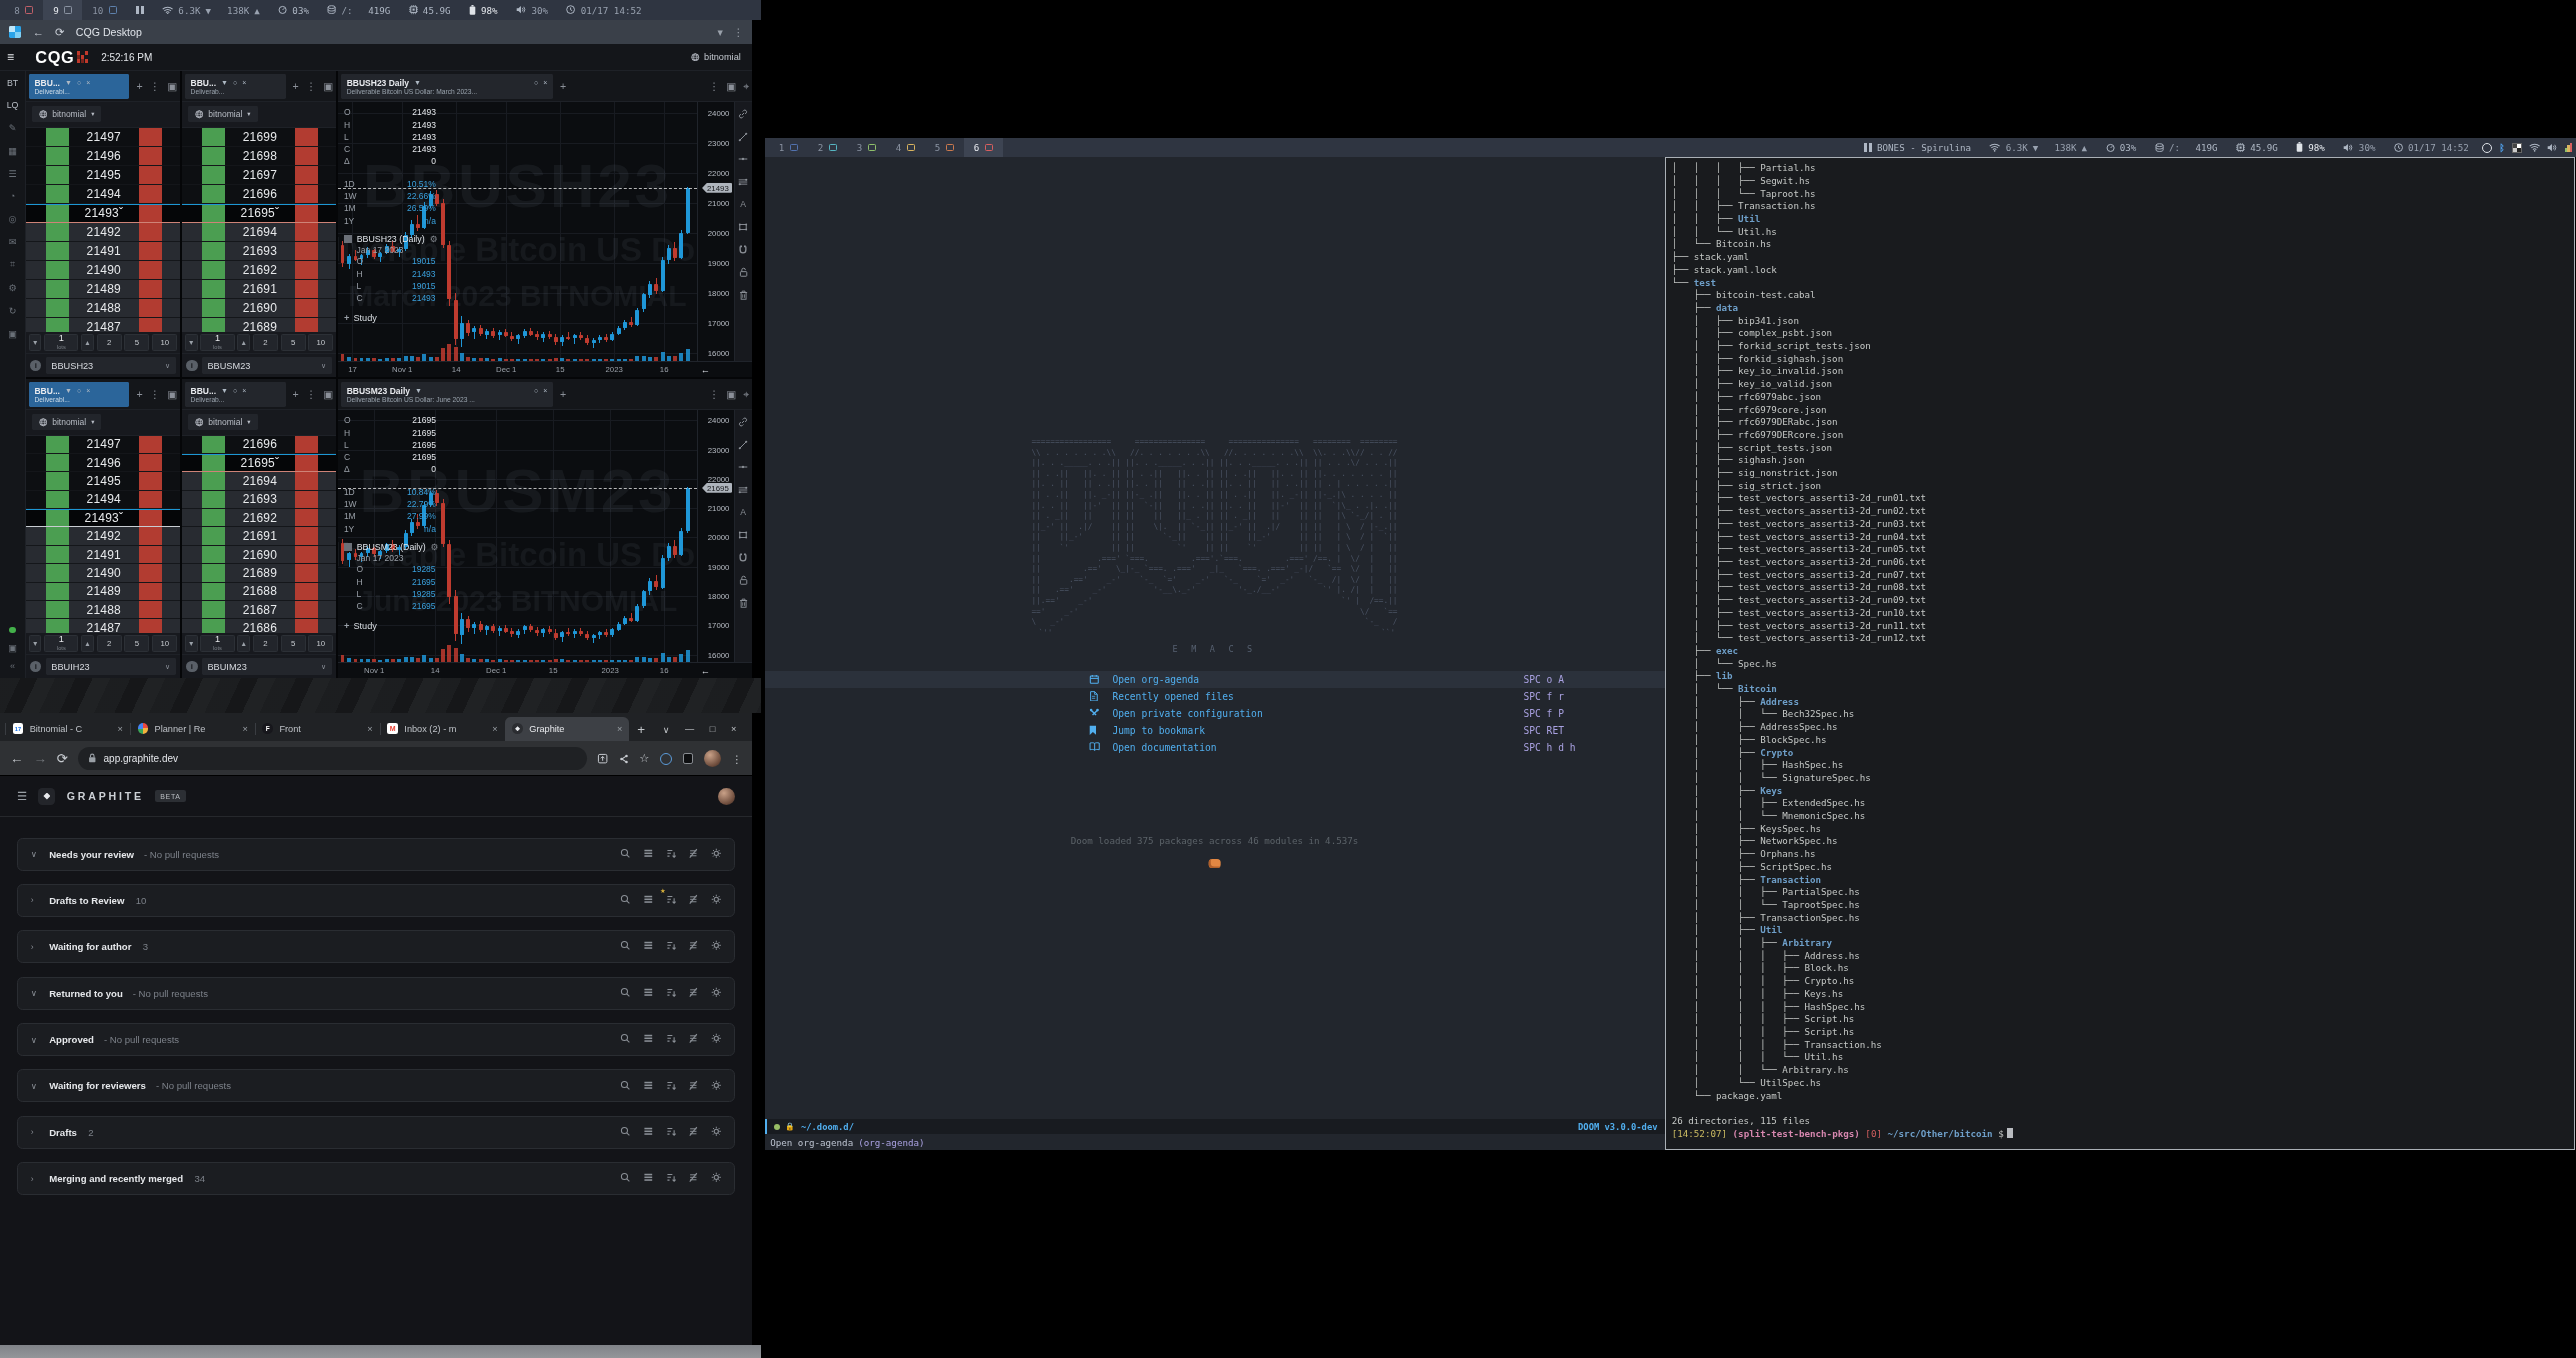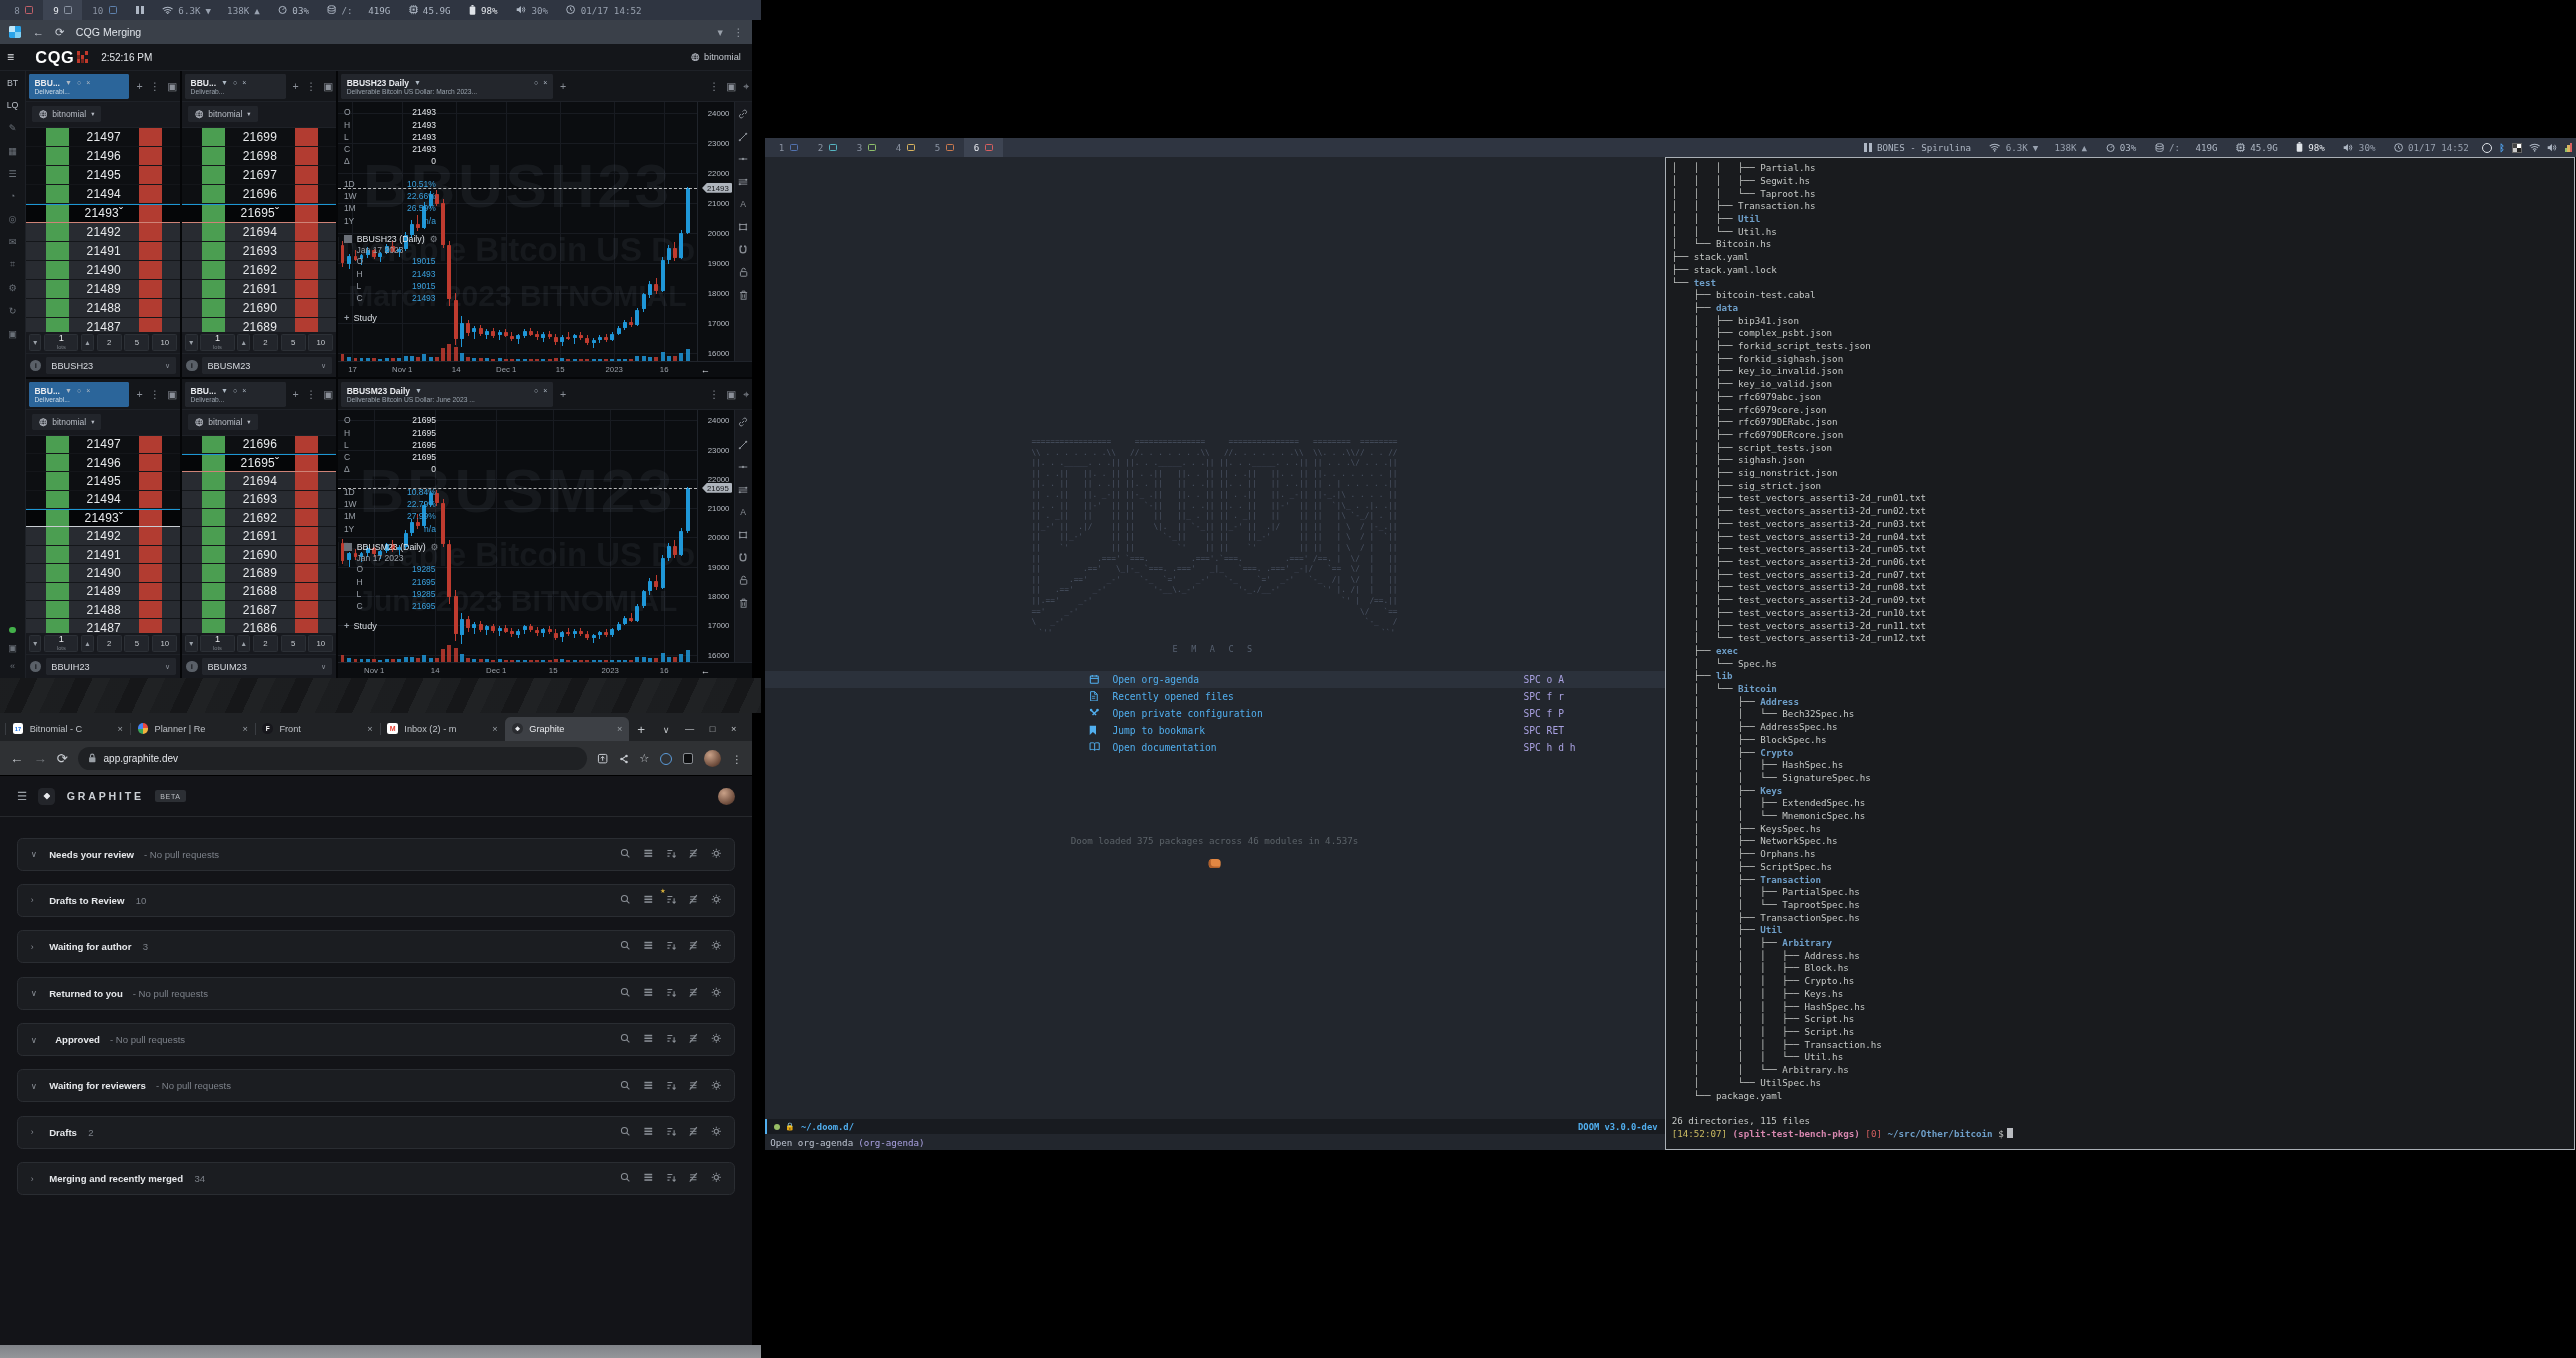--- a/index.html
+++ b/index.html
@@ -257,21 +257,21 @@
           </svg>
         </span>
         <span>01/17 14:52</span>
       </span>
   </div>
 
   <div class="titlebar" style="left:0;top:20px;width:752px;height:24px">
     <span class="appicon"></span>
     <span class="tb-ic">←</span>
     <span class="tb-ic">⟳</span>
-    <span>CQG Merging</span>
+    <span>CQG Desktop</span>
     <span class="tb-right">
         <span>▾</span>
         <span>⋮</span>
       </span>
   </div>
 
   <div id="cqg" style="left:0;top:44px;width:752px;height:634px">
     <div class="cqg-header">
       <span class="cqg-burger">≡</span>
       <span class="cqg-logo">
@@ -1706,21 +1706,21 @@
                   <line x1="12.5" y1="1.5" x2="2.5" y2="13.5" stroke="currentColor" stroke-width="1.6"></line>
                 </svg></span>
               <span><svg width="10.6" height="10.6" viewBox="0 0 15 15">
                   <circle cx="7.5" cy="7.5" r="3" fill="none" stroke="currentColor" stroke-width="1.5"></circle>
                   <path d="M7.5 1v2.3M7.5 11.7V14M1 7.5h2.3M11.7 7.5H14M2.9 2.9l1.6 1.6M10.5 10.5l1.6 1.6M12.1 2.9l-1.6 1.6M4.5 10.5l-1.6 1.6" stroke="currentColor" stroke-width="1.4"></path>
                 </svg></span>
             </div>
           </div>
           <div class="gcard">
             <span class="chev">∨</span>
-            <span style="font-weight: bold; margin-left: 6px;">Approved</span>
+            <span style="font-weight: bold;">Approved</span>
             <span class="note">- No pull requests</span>
             <div class="ics">
               <span><svg width="10.6" height="10.6" viewBox="0 0 15 15">
                   <circle cx="6.3" cy="6.3" r="4.3" fill="none" stroke="currentColor" stroke-width="1.5"></circle>
                   <line x1="9.6" y1="9.6" x2="13.3" y2="13.3" stroke="currentColor" stroke-width="1.5"></line>
                 </svg></span>
               <span><svg width="10.6" height="10.6" viewBox="0 0 15 15">
                   <rect x="2" y="2.5" width="11" height="2.2" fill="currentColor"></rect>
                   <rect x="2" y="6.4" width="11" height="2.2" fill="currentColor"></rect>
                   <rect x="2" y="10.3" width="11" height="2.2" fill="currentColor"></rect>

